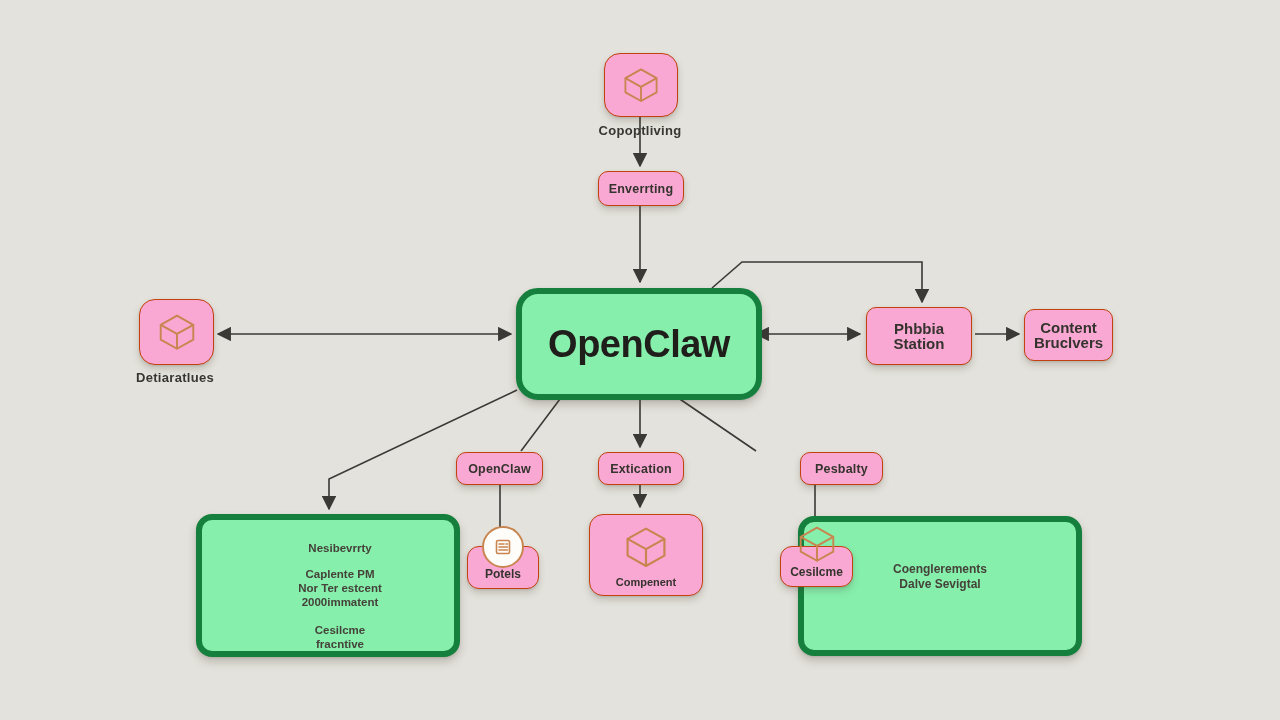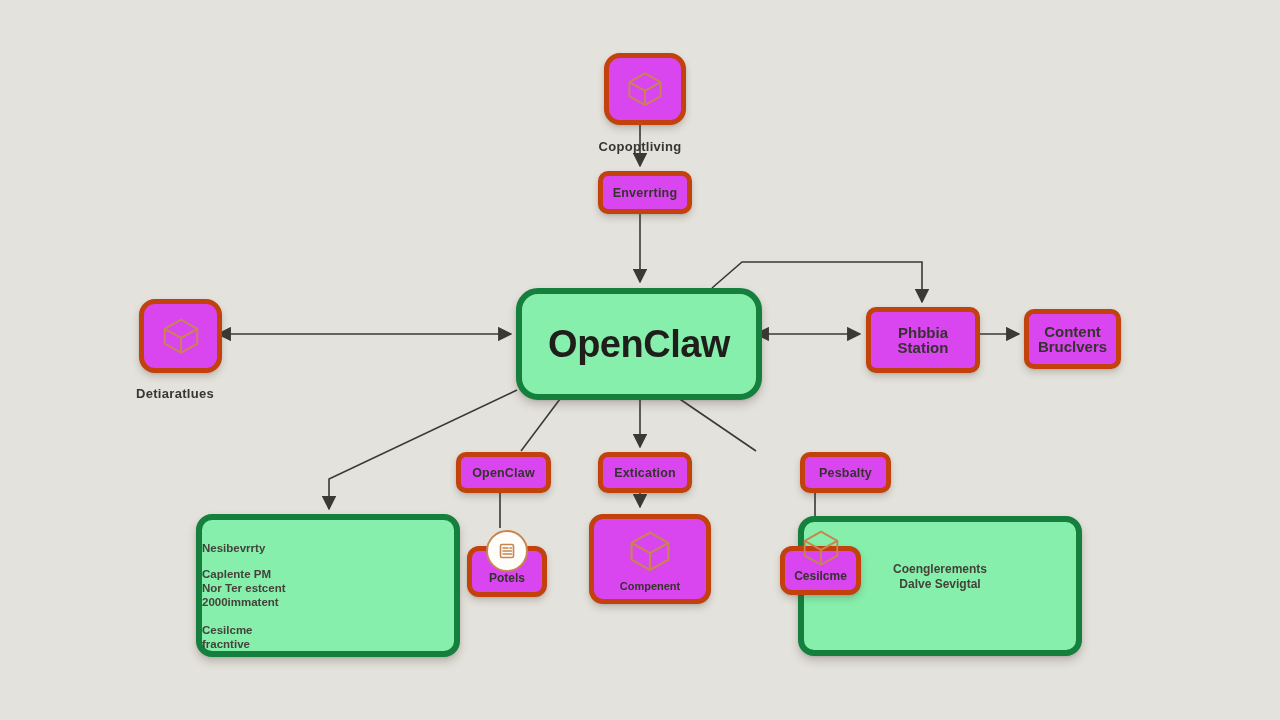--- a/index.html
+++ b/index.html
@@ -6,41 +6,41 @@
   body{
     width:1280px;height:720px;overflow:hidden;
     background:#E4E2DC;
     font-family:"Liberation Sans", sans-serif;
     color:#33312C;
   }
   .canvas{position:relative;width:1280px;height:720px;}
   .connector-layer{position:absolute;left:0;top:0;width:1280px;height:720px;}
 
   .card{
-    position:absolute;background:#d946ef;
-    border:5px solid #c2410c;border-radius:10px;
+    position:absolute;background:#f9a8d4;
+    border:1px solid #c2410c;border-radius:10px;
     box-shadow:0 4px 7px rgba(70,63,50,.22), 0 1px 2px rgba(70,63,50,.12);
     display:flex;align-items:center;justify-content:center;
   }
   .icon-card{border-radius:16px;}
   .label-box{font-size:12.5px;font-weight:700;color:#35332D;letter-spacing:.2px;}
   .two-line{flex-direction:column;line-height:15px;font-size:15px;font-weight:700;color:#35332D;}
   .caption{
     position:absolute;font-size:13px;font-weight:700;color:#383630;
-    text-align:center;transform:translateX(-50%);white-space:nowrap;letter-spacing:.3px;margin-top:16px;
+    text-align:center;transform:translateX(-50%);white-space:nowrap;letter-spacing:.3px;
   }
   .tan{
     position:absolute;background:#86efac;border:6px solid #15803d;border-radius:16px;
     box-shadow:0 5px 8px rgba(70,63,50,.25), 0 1px 2px rgba(70,63,50,.12);
   }
   .center-node{
     display:flex;align-items:center;justify-content:center;border-radius:22px;
     font-size:38px;font-weight:800;color:#1F1E1B;letter-spacing:-.5px;
   }
-  .bl-text{position:absolute;left:0;top:22px;width:100%;text-align:left;
+  .bl-text{position:absolute;left:12px;top:22px;width:100%;text-align:center;
     font-size:11.5px;font-weight:700;color:#45423A;line-height:13px;}
   .bl-line{margin:0 0 1px 0;}
   .bl-gap-big{margin-bottom:13px;}
   .bl-gap-mid{margin-bottom:15px;}
   .br-text{position:absolute;left:0;top:40px;width:100%;text-align:center;
     font-size:12px;font-weight:700;color:#45423A;line-height:15px;}
   .mini-label{position:absolute;bottom:7px;width:100%;text-align:center;
     font-size:12px;font-weight:700;color:#35332D;}
   .circle-badge{
     position:absolute;left:50%;top:-21px;transform:translateX(-50%);

